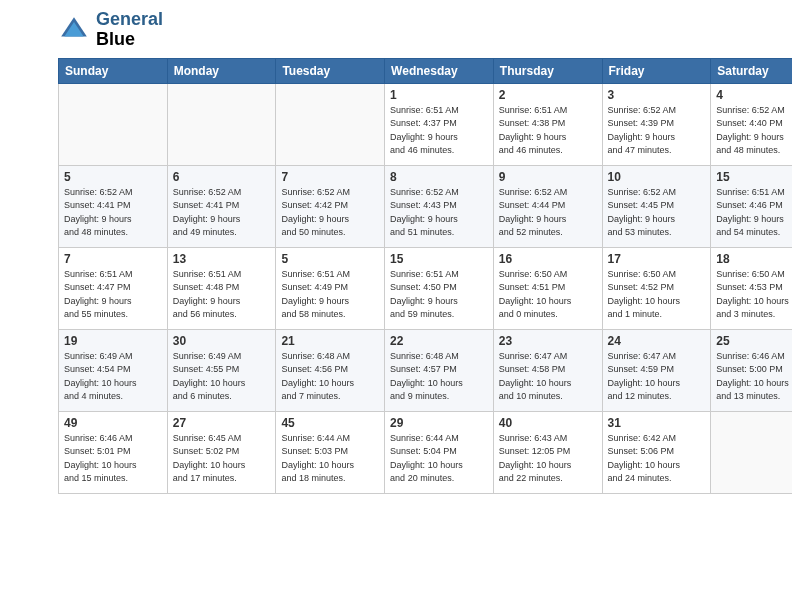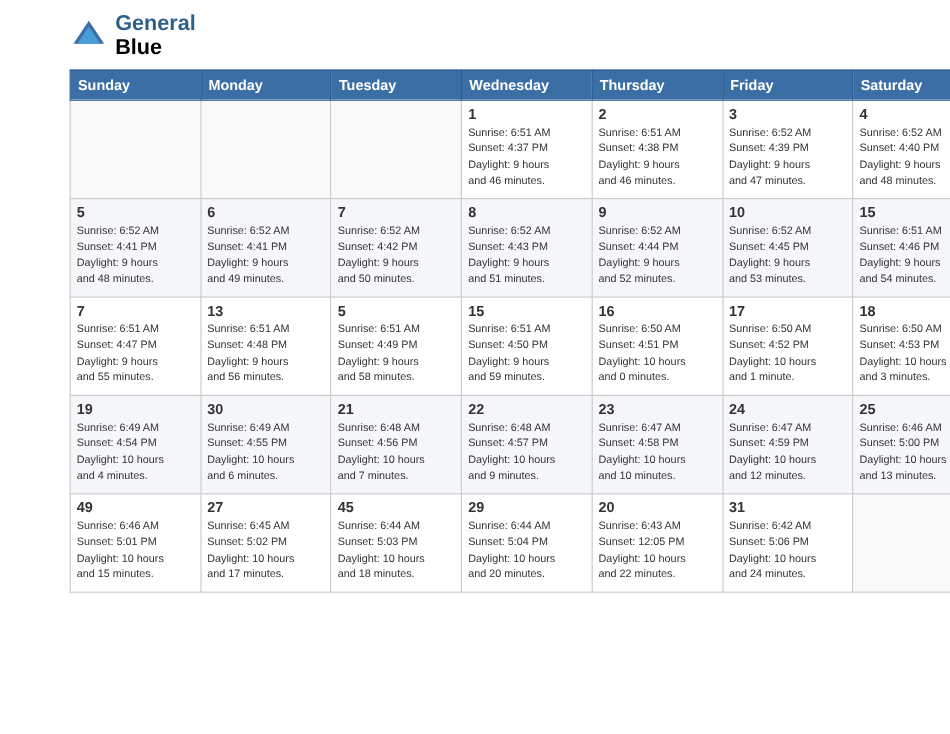--- a/index.html
+++ b/index.html
@@ -336,21 +336,21 @@
 and 18 minutes.</div>
           </td>
           <td>
             <span class="day-number">29</span>
             <div class="day-info" style="white-space: pre-line;">Sunrise: 6:44 AM
 Sunset: 5:04 PM
 Daylight: 10 hours
 and 20 minutes.</div>
           </td>
           <td>
-            <span class="day-number">20</span>
+            <span class="day-number">40</span>
             <div class="day-info" style="white-space: pre-line;">Sunrise: 6:43 AM
 Sunset: 12:05 PM
 Daylight: 10 hours
 and 22 minutes.</div>
           </td>
           <td>
             <span class="day-number">31</span>
             <div class="day-info" style="white-space: pre-line;">Sunrise: 6:42 AM
 Sunset: 5:06 PM
 Daylight: 10 hours

